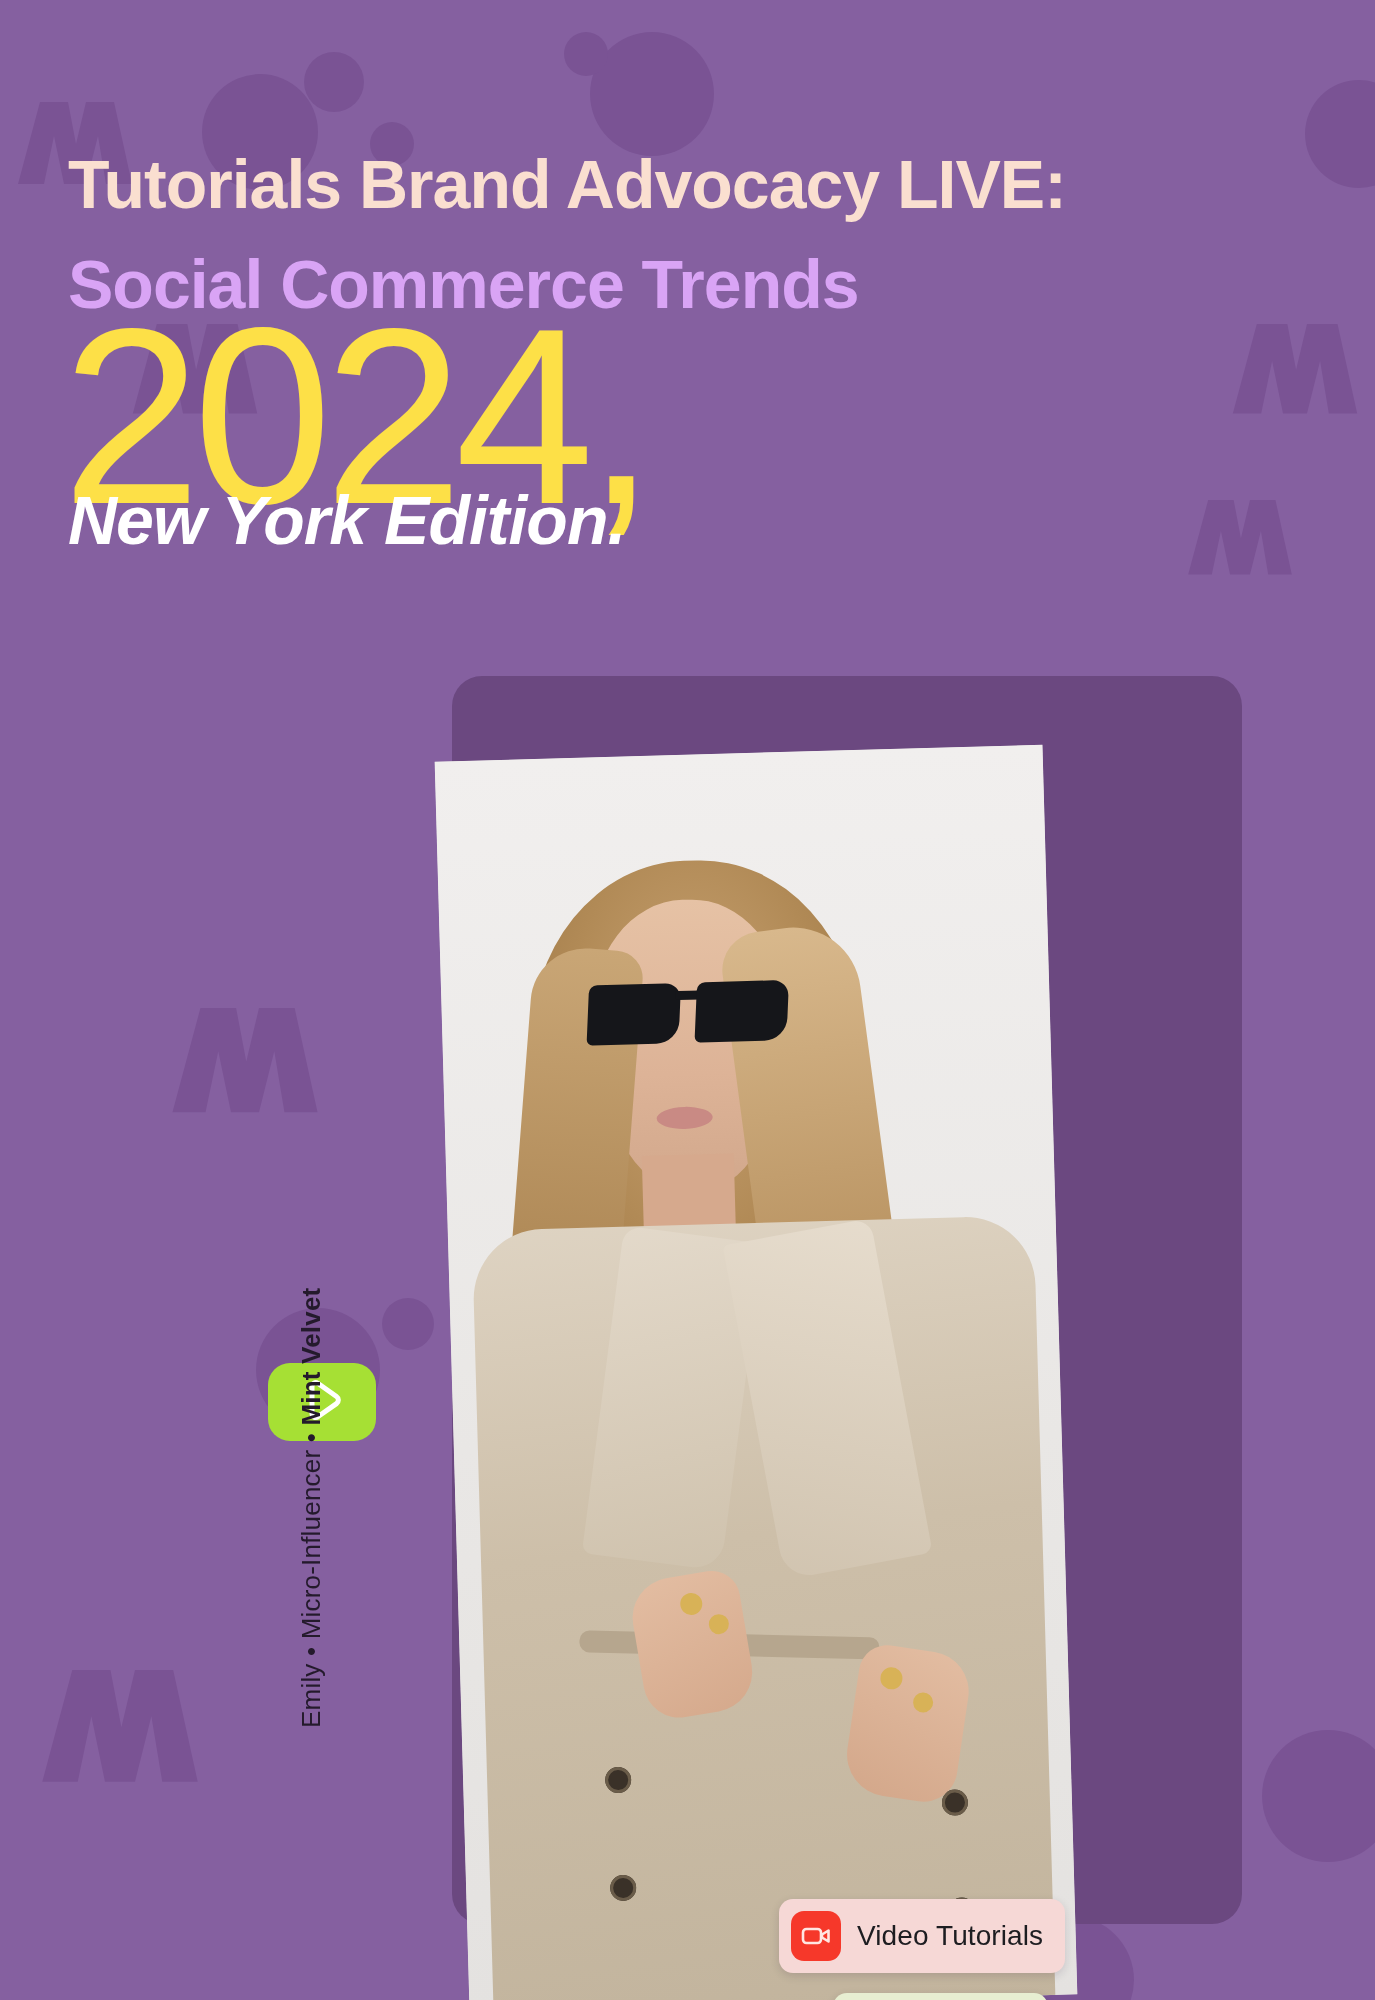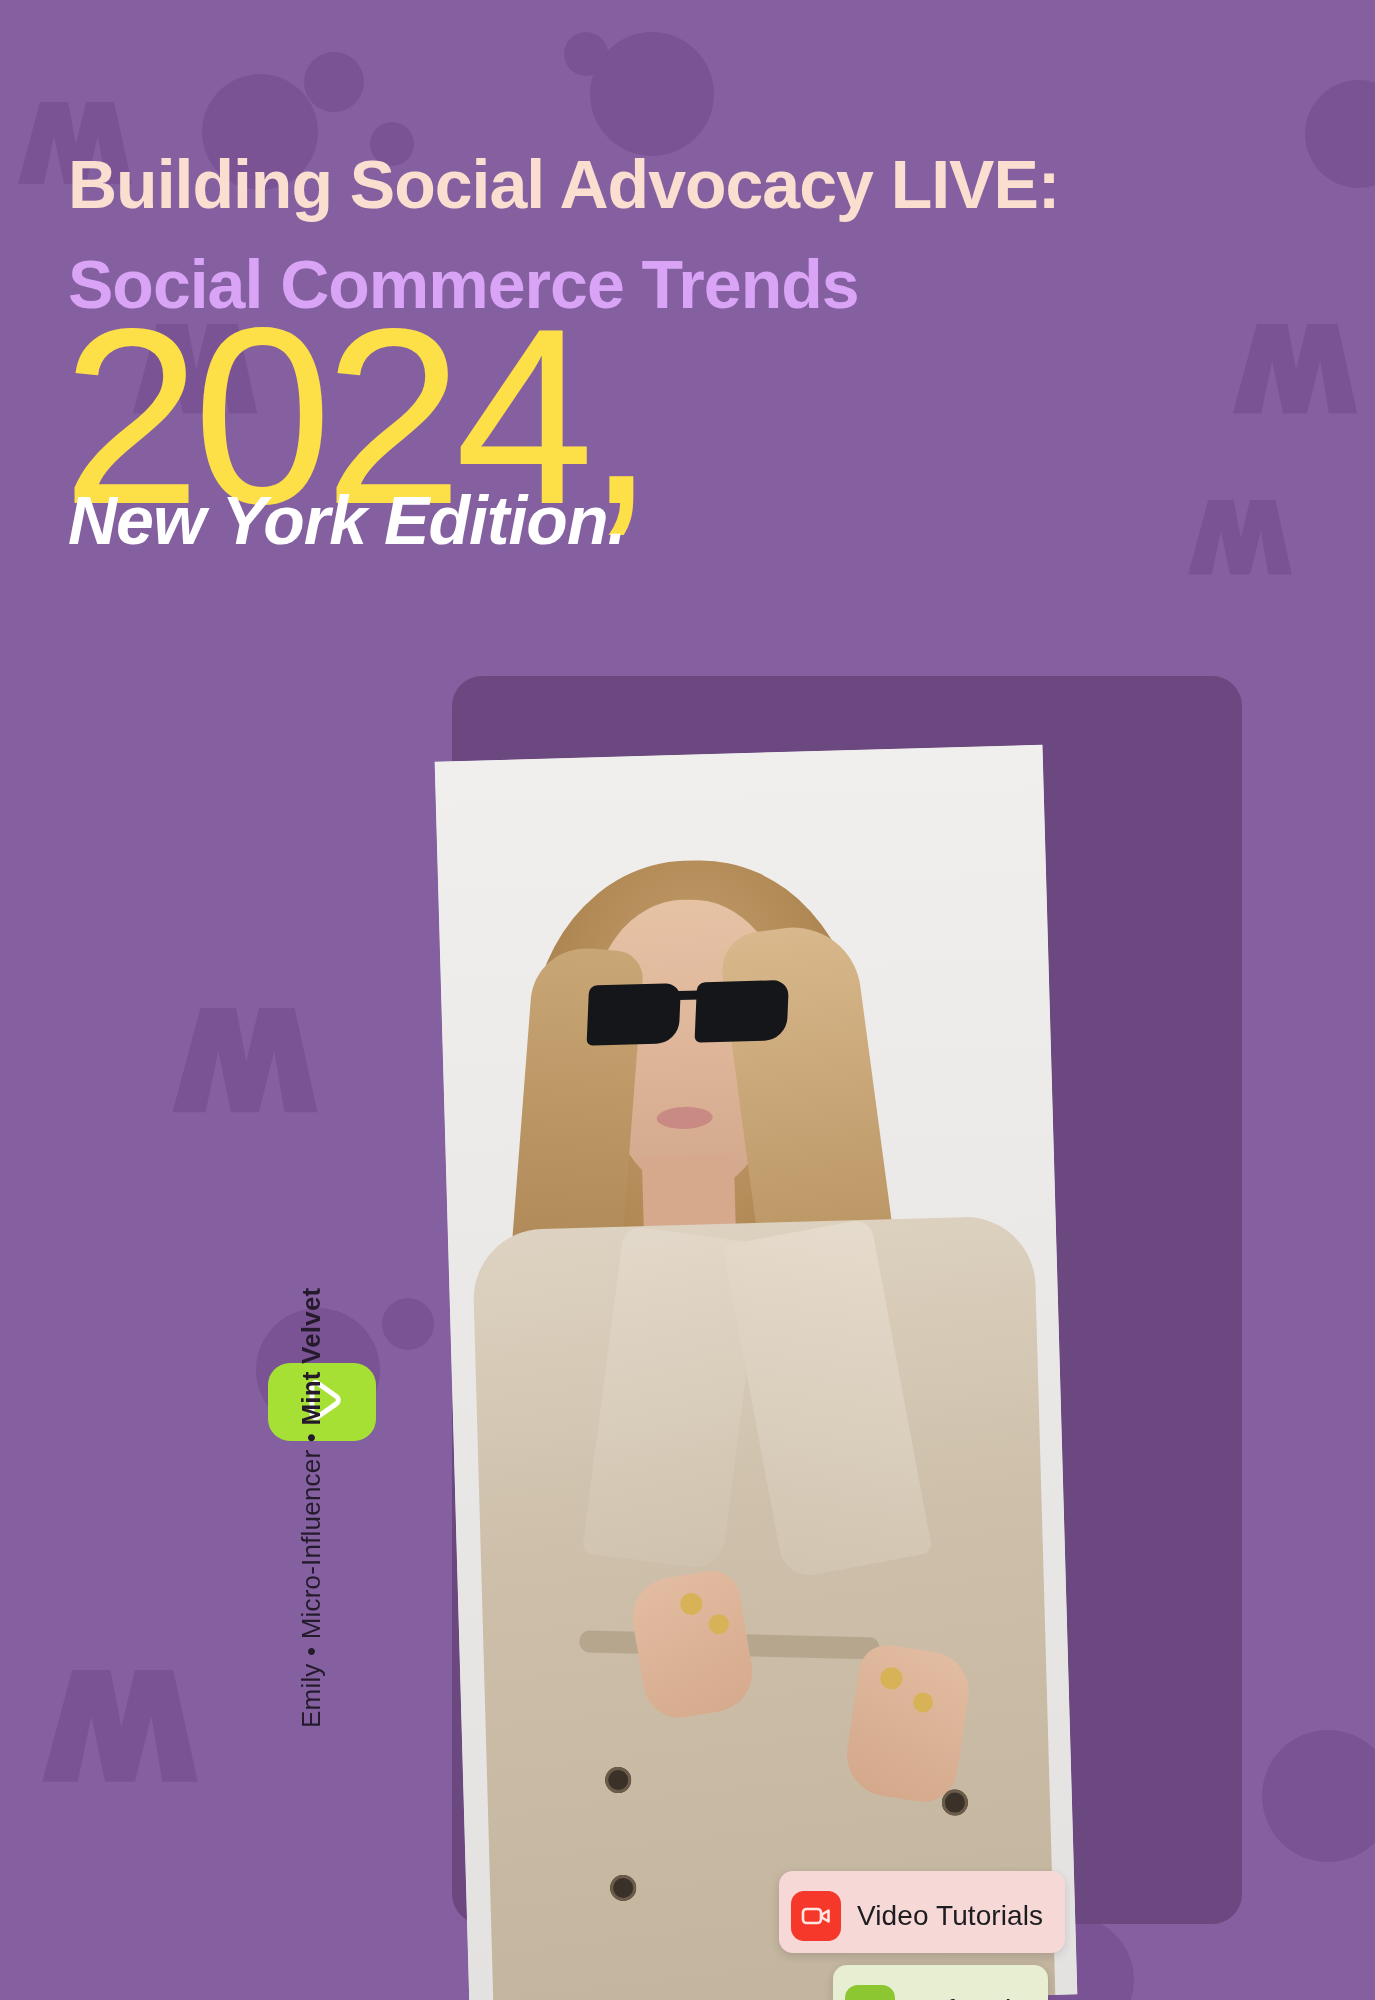--- a/index.html
+++ b/index.html
@@ -263,23 +263,24 @@
     text-align: right;
   }
   .vcredit .bold { font-weight: 700; }
 
   
   .badge {
     position: absolute;
     display: flex;
     align-items: center;
     gap: 16px;
-    padding: 20px 22px 12px 12px;
+    padding: 12px 22px 12px 12px;
     border-radius: 14px;
     box-shadow: 0 3px 10px rgba(30,10,45,0.14);
+    margin-top: 28px;
   }
   .badge-ico {
     width: 50px;
     height: 50px;
     border-radius: 13px;
     display: flex;
     align-items: center;
     justify-content: center;
     flex: 0 0 auto;
   }
@@ -370,21 +371,21 @@
     </div>
 
     <div class="motif" style="left:1285px; top:60px;">
       <svg width="130" height="140" viewBox="0 0 130 140">
         <circle cx="74" cy="74" r="54" fill="#7a5394"></circle>
       </svg>
     </div>
   </div>
 
   <div class="headline">
-    <div class="line-1">Building Social Advocacy LIVE:</div>
+    <div class="line-1">Tutorials Brand Advocacy LIVE:</div>
     <div class="line-2">Social Commerce Trends</div>
     <div class="year-wrap">
       <div class="line-3">2024,</div>
       <div class="line-4">New York Edition.</div>
     </div>
   </div>
 
   <div class="media">
 
     <div class="dark-card"></div>

